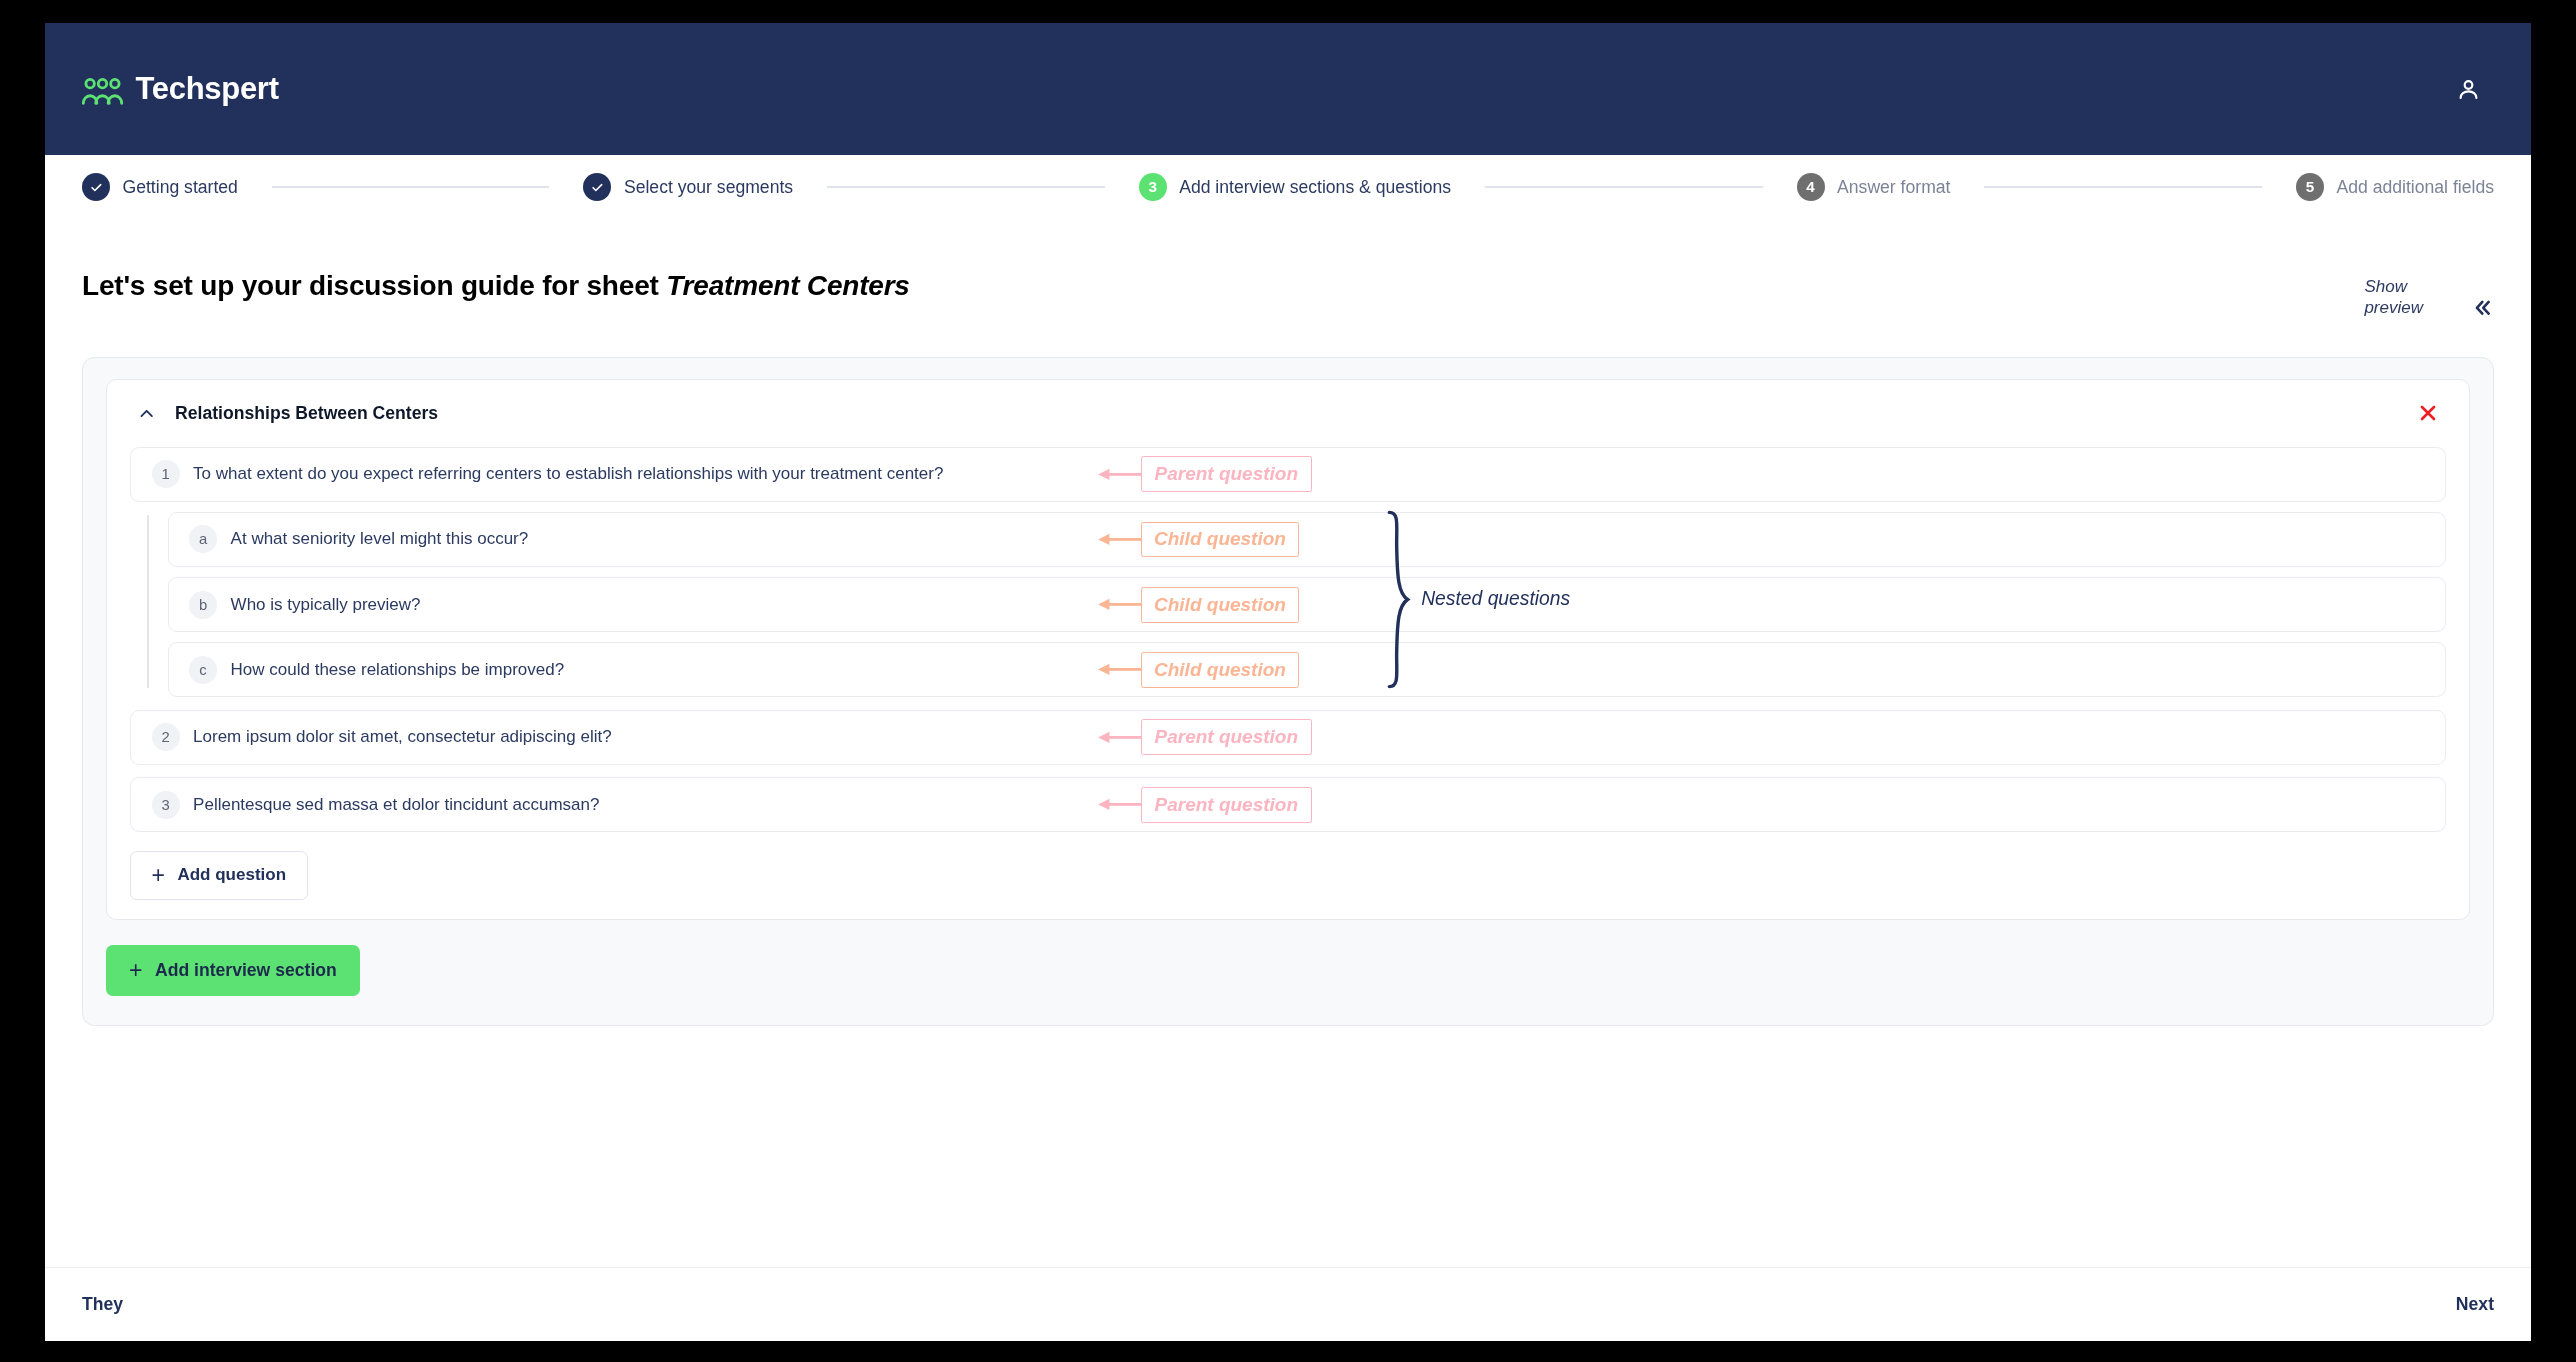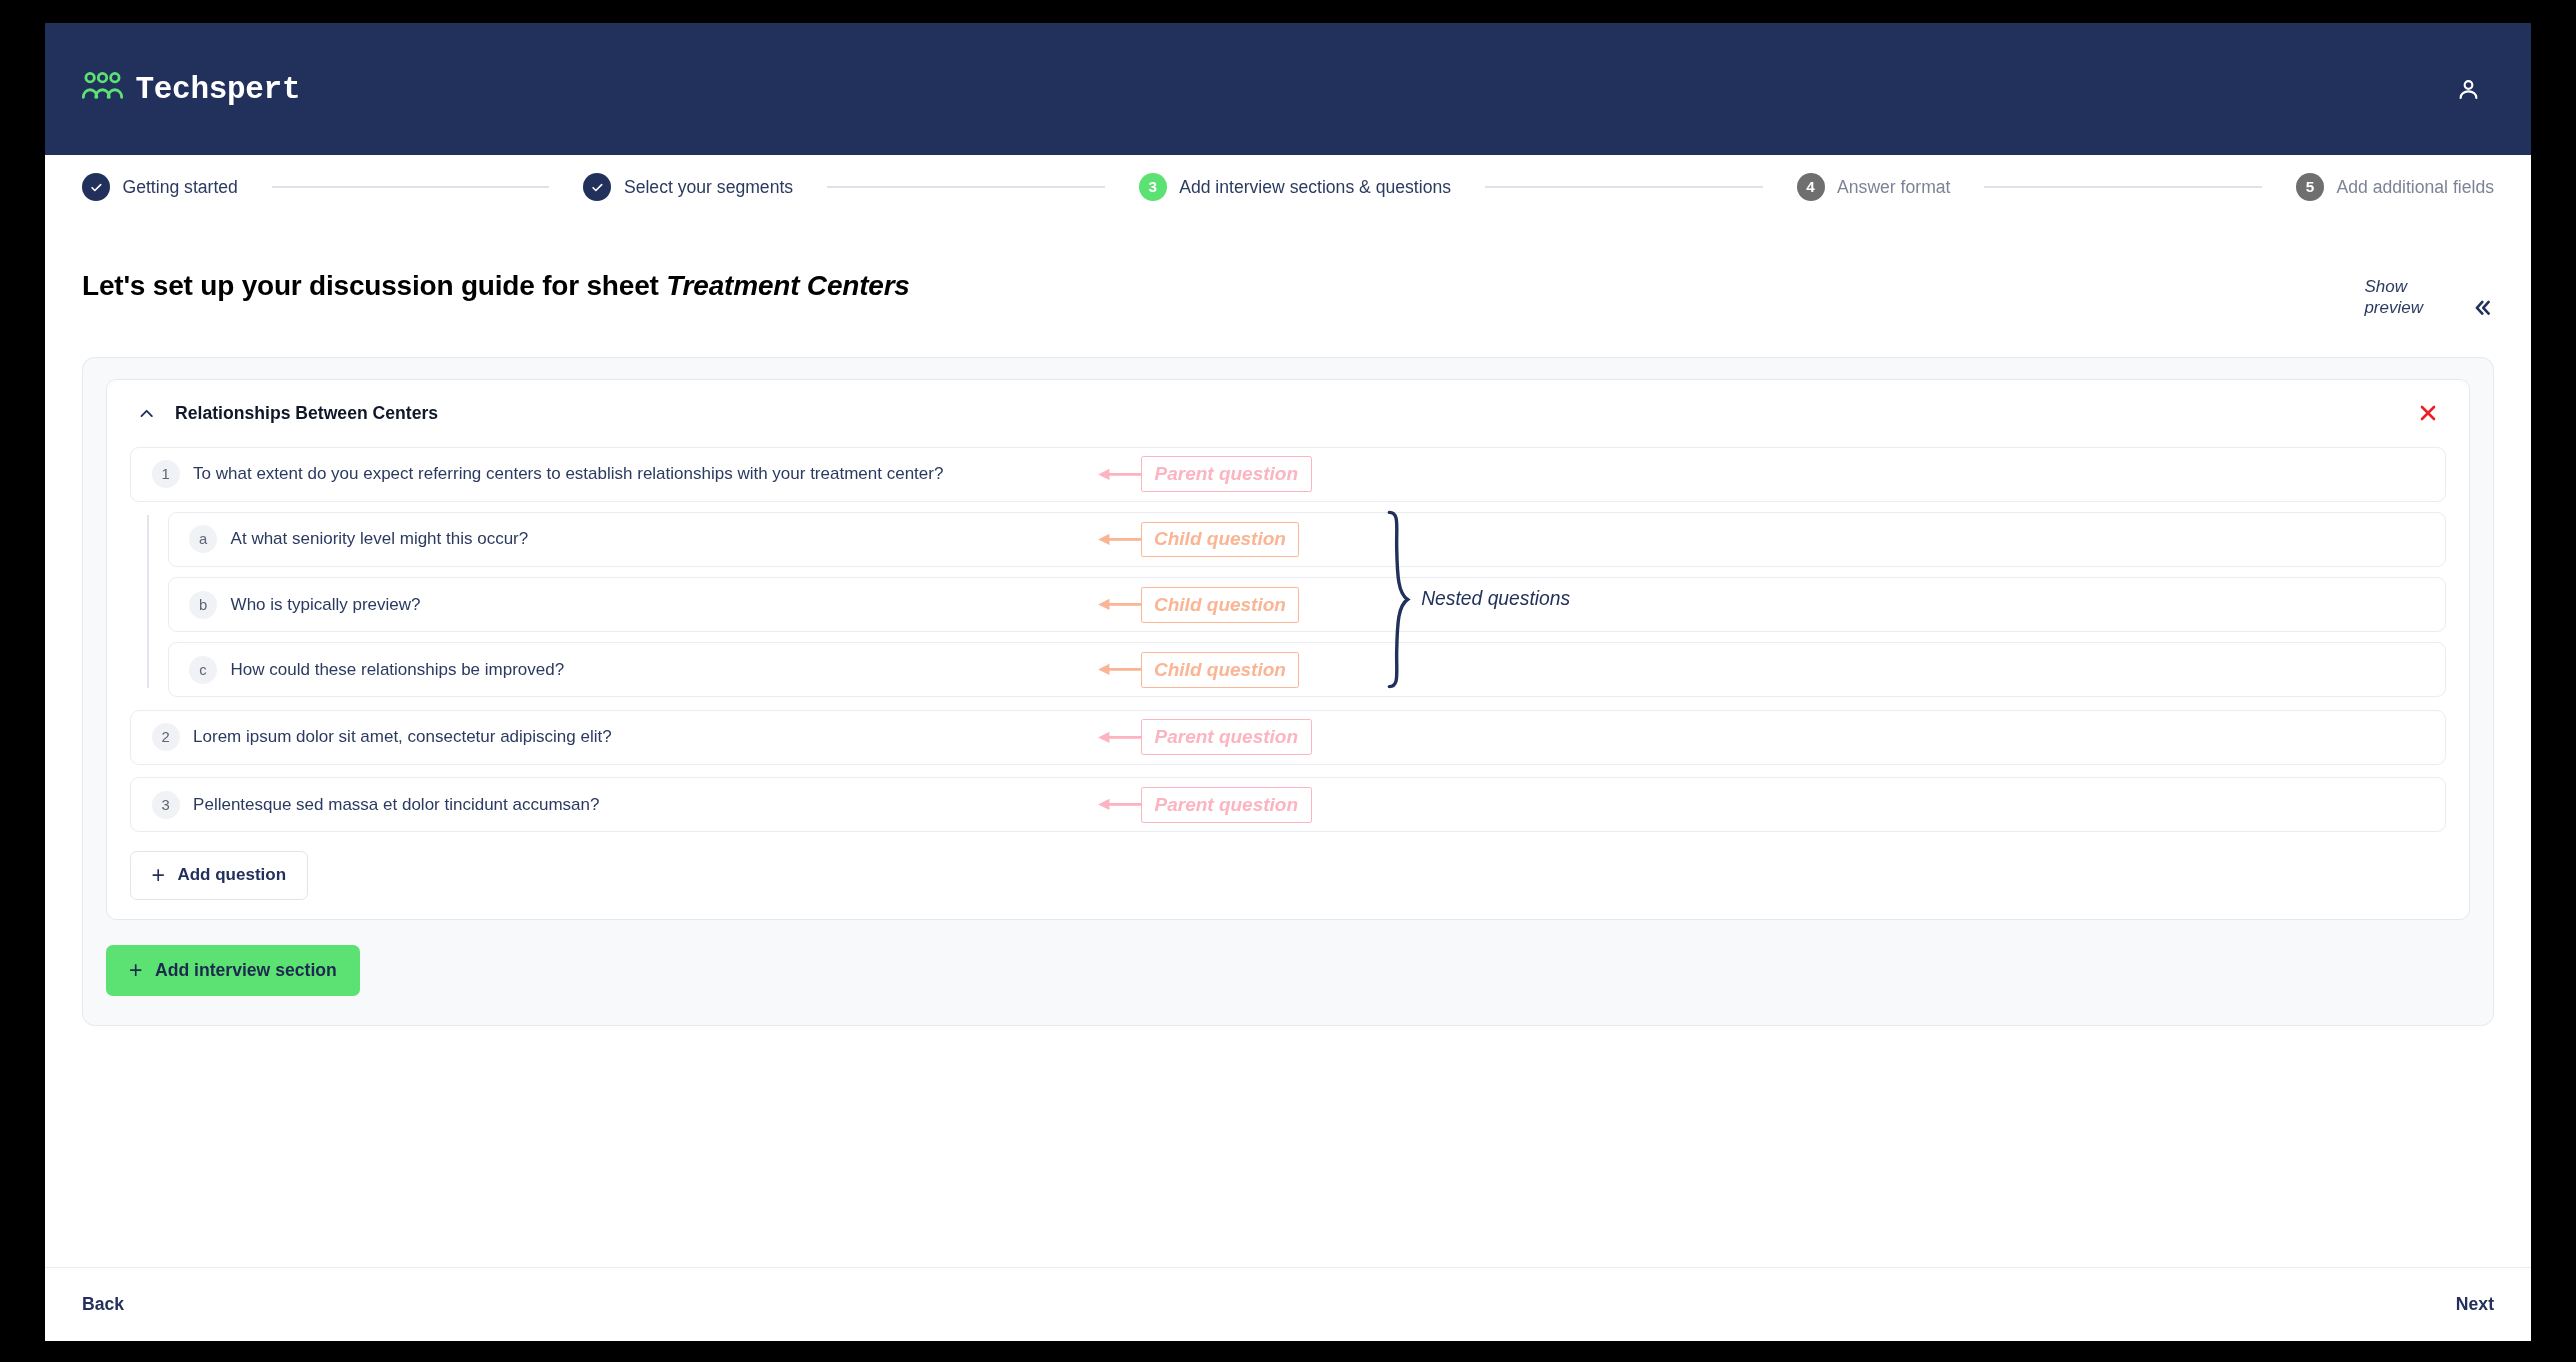--- a/index.html
+++ b/index.html
@@ -29,23 +29,22 @@
     height: 132px;
     background: #22315c;
     display: flex;
     align-items: center;
     justify-content: space-between;
     padding: 0 49px 0 37px;
     box-sizing: border-box;
   }
   .brand {
     display: flex;
-    align-items: flex-start;
+    align-items: flex-end;
     gap: 12.5px;
-    font-family: Liberation Mono, monospace;
   }
   .brand-mark { display:block; }
   .brand-name {
     color: #ffffff;
     font-size: 31px;
     font-weight: 700;
     letter-spacing: -0.3px;
   }
 
   
@@ -536,18 +535,18 @@
 
       <button class="add-section-btn">
         <span class="plus">+</span>
         <span>Add interview section</span>
       </button>
 
     </div>
   </div>
 
   <div class="footer">
-    <button class="nav-btn">Back</button>
+    <button class="nav-btn">They</button>
     <button class="nav-btn">Next</button>
   </div>
 
 </div>
 
 
 </body></html>

